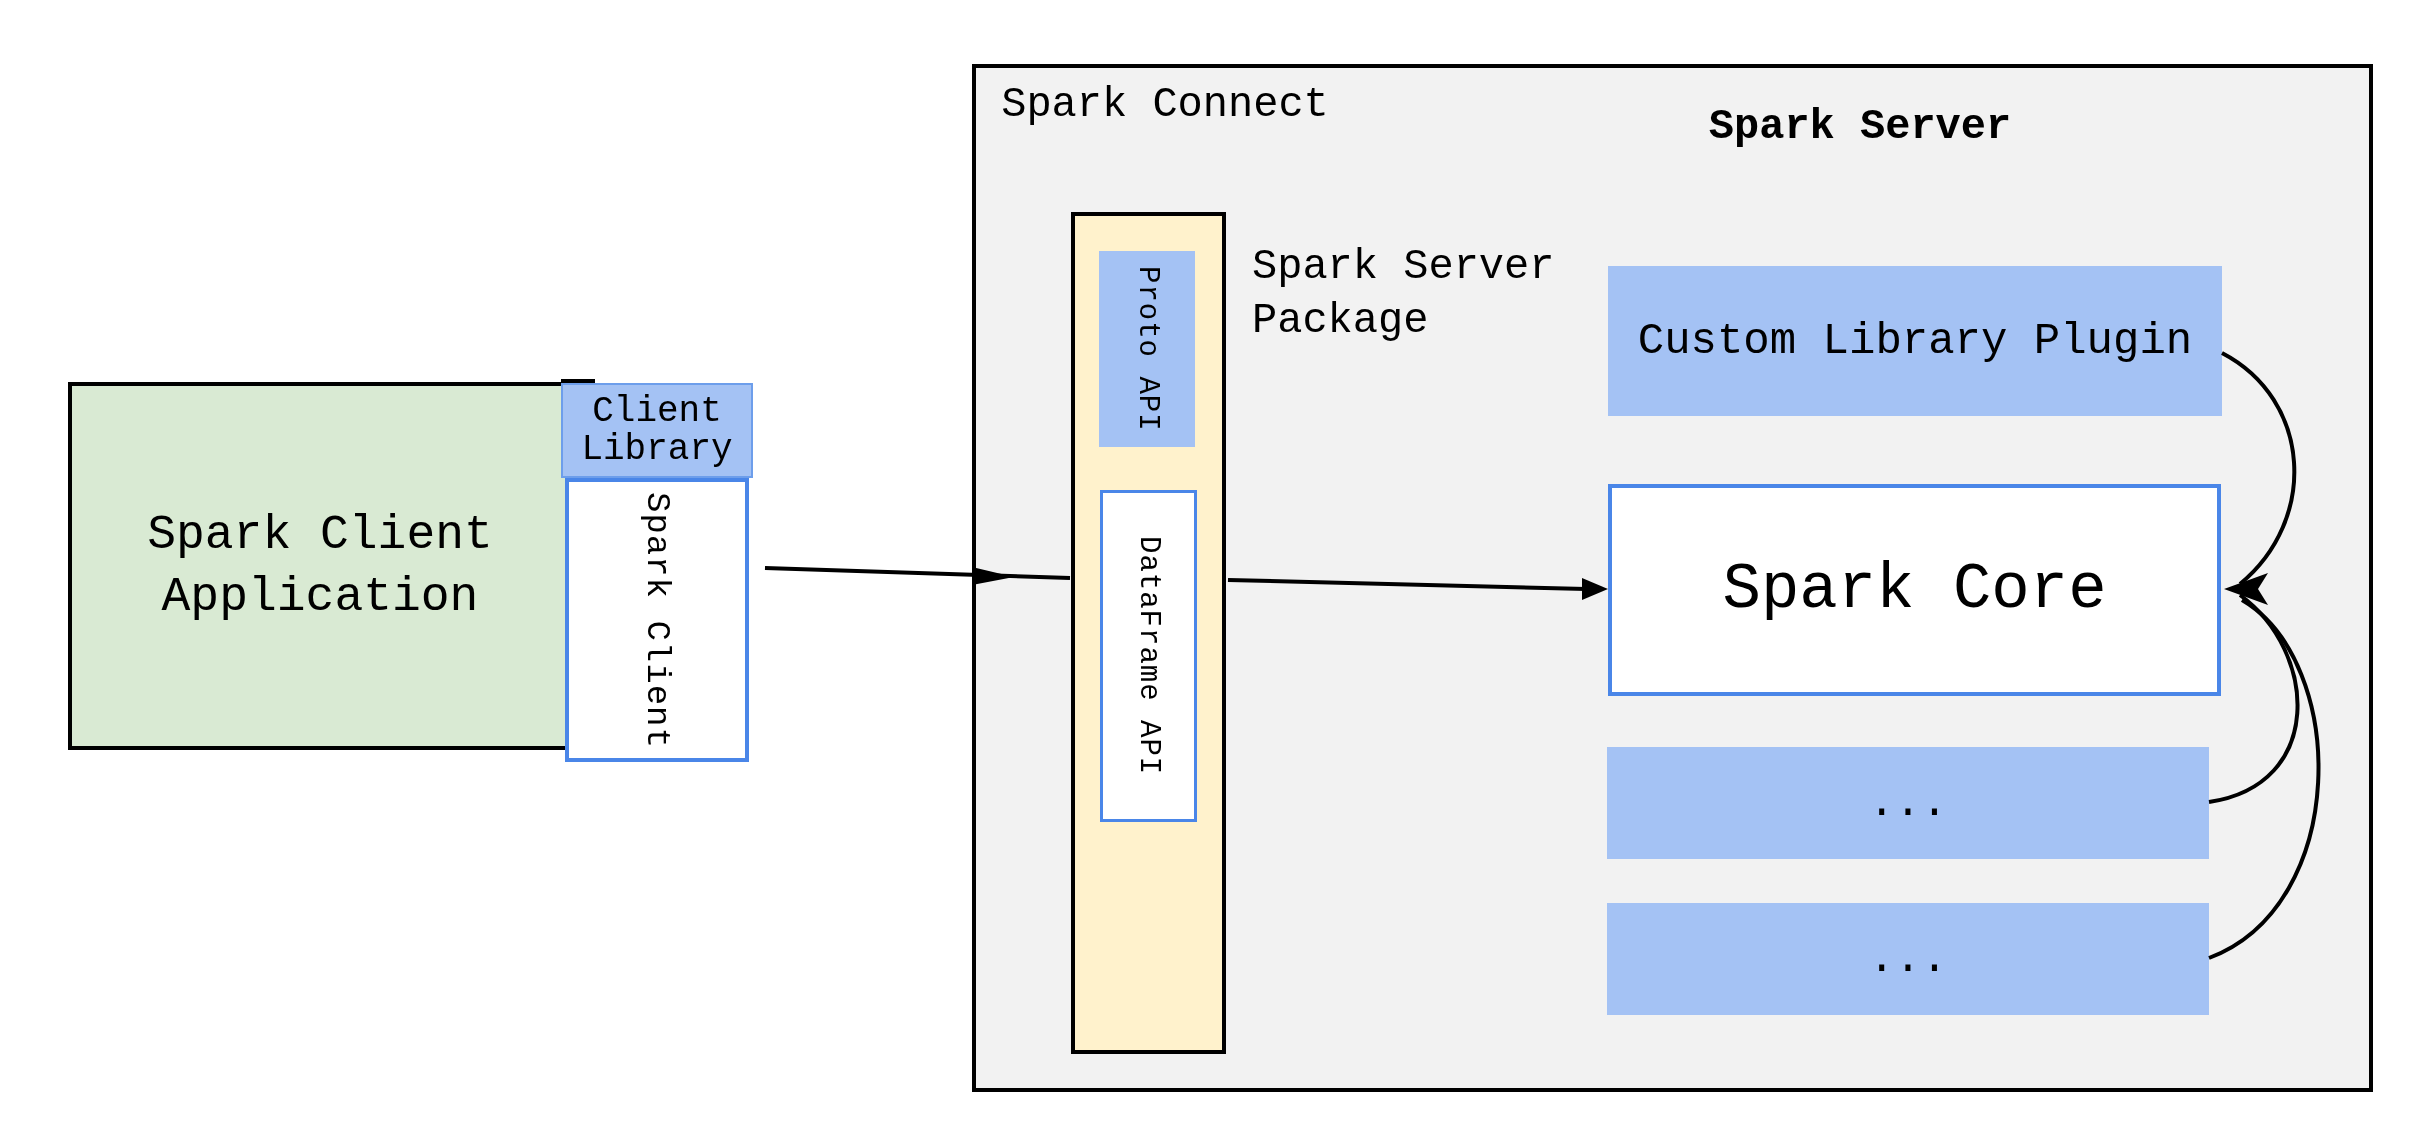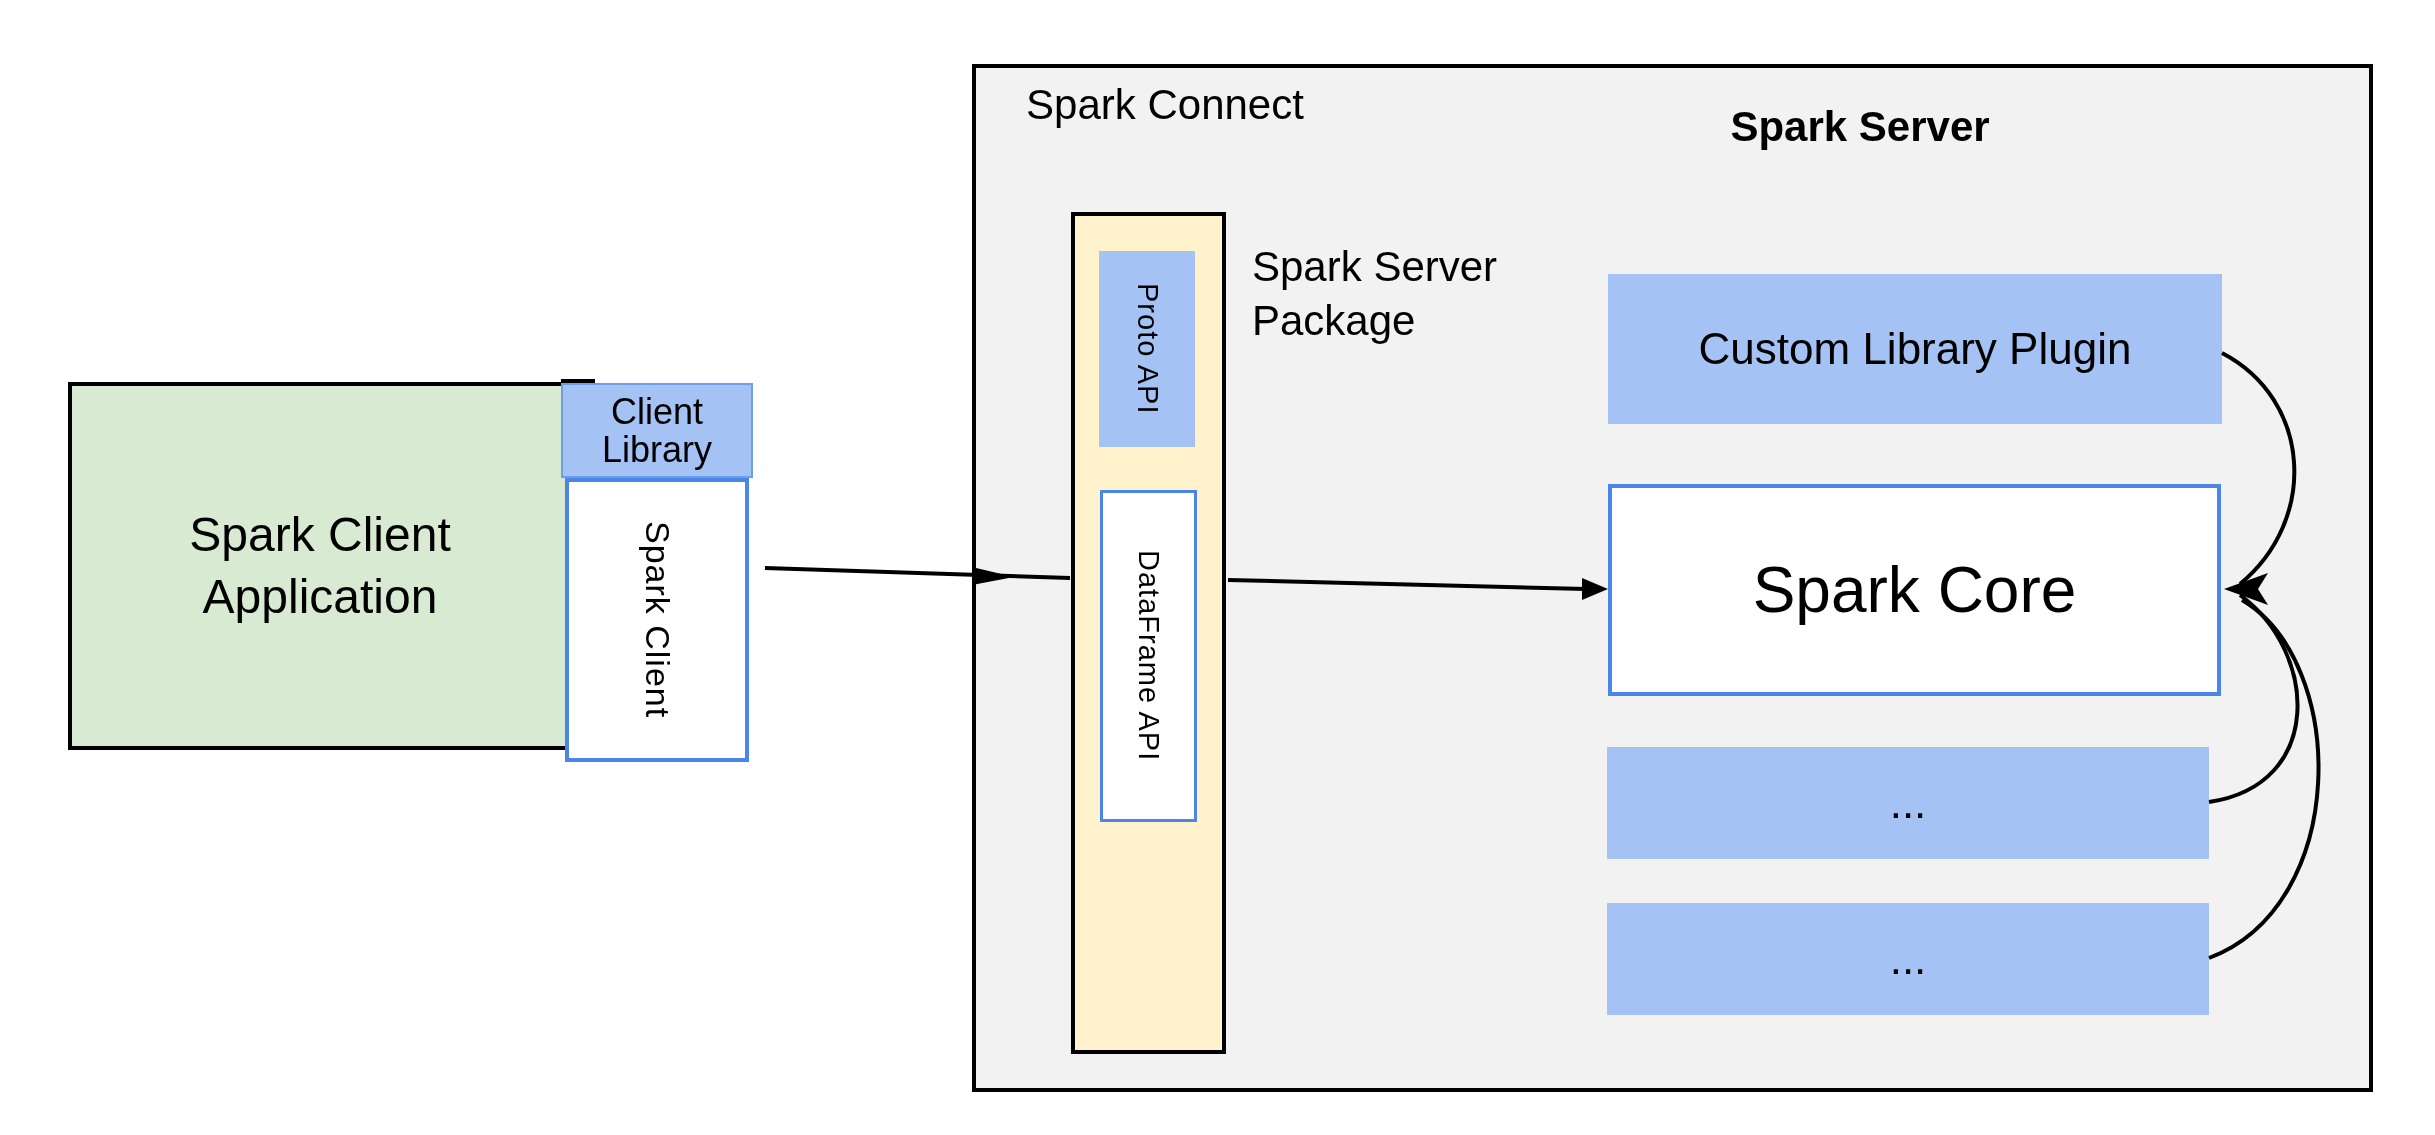--- a/index.html
+++ b/index.html
@@ -9,21 +9,21 @@
     --green-fill:#d9ead3;
     --yellow-fill:#fff2cc;
     --gray-fill:#f2f2f2;
     --line:#000000;
   }
   html,body{margin:0;padding:0;background:#ffffff;}
   .canvas{
     position:relative;
     width:2435px;height:1135px;
     background:#ffffff;
-    font-family:Liberation Sans, sans-serif;
+    font-family:Liberation Mono, monospace;
     color:#000;
     overflow:hidden;
   }
   .abs{position:absolute;box-sizing:border-box;}
   .center{display:flex;align-items:center;justify-content:center;text-align:center;}
 
   
   .server-frame{
     left:972px;top:64px;width:1401px;height:1028px;
     background:var(--gray-fill);
@@ -78,21 +78,21 @@
   }
   .dataframe-api{
     left:1100px;top:490px;width:97px;height:332px;
     background:#ffffff;
     border:3px solid var(--blue-border);
     font-size:29px;
   }
 
   
   .plugin-box{
-    left:1608px;top:274px;width:614px;height:150px;
+    left:1608px;top:266px;width:614px;height:150px;
     background:var(--blue-fill);
     font-size:44px;
   }
   .core-box{
     left:1608px;top:484px;width:613px;height:212px;
     background:#ffffff;
     border:4px solid var(--blue-border);
     font-size:64px;
   }
   .slot-box{

